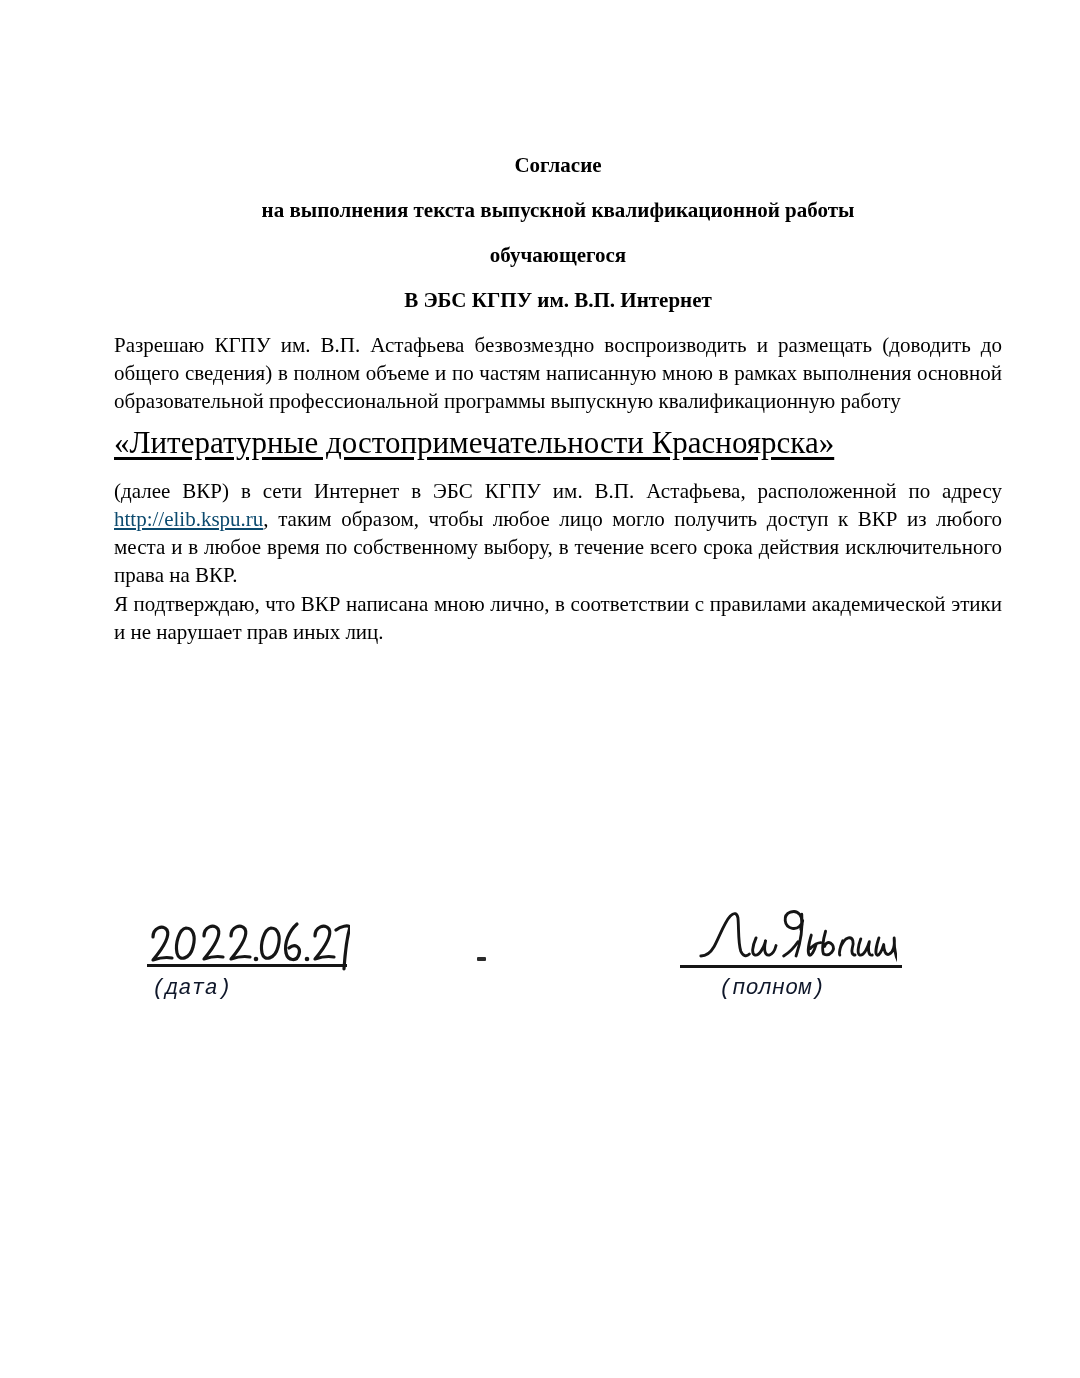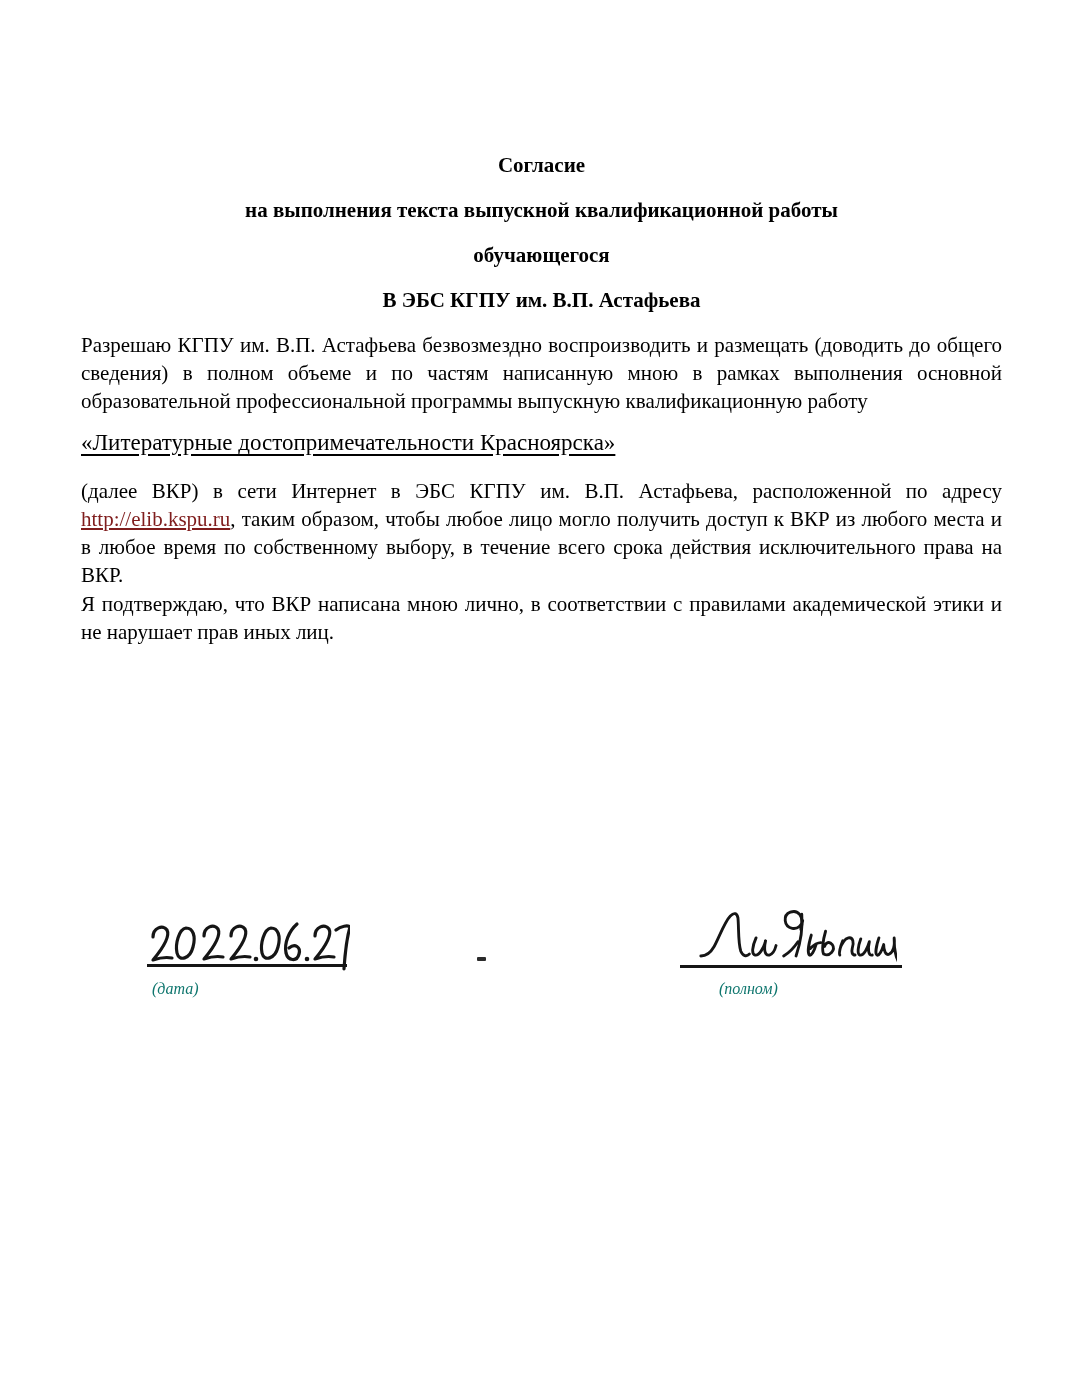--- a/index.html
+++ b/index.html
@@ -3,67 +3,67 @@
 <meta charset="utf-8">
 <style>
   html,body{margin:0;padding:0;background:#ffffff;}
   body{
     width:1080px;height:1378px;position:relative;overflow:hidden;
     font-family:"Liberation Serif","DejaVu Serif",serif;
     color:#000;
   }
   .page{
     position:relative;width:1080px;height:1378px;box-sizing:border-box;
-    padding:151px 78px 0 81px;
+    padding:151px 78px 0 114px;
     font-size:21px;line-height:28px;
   }
   .title-block{text-align:center;font-weight:bold;}
   .title-line{margin:0 0 17px 0;}
   p{margin:0;}
   .author-line{margin-top:70px;}
   .u{text-decoration:underline;text-underline-offset:3px;}
   .para-permission{margin-top:12px;text-align:justify;}
   .topic-label{margin-top:10px;}
   .topic-title{
-    margin-top:12px;font-size:23px;line-height:32px;
+    margin-top:12px;font-size:31px;line-height:32px;
     text-decoration:underline;text-underline-offset:4px;
   }
   .para-access{margin-top:18px;text-align:justify;}
   .para-confirm{margin-top:1px;text-align:justify;}
-  a.doc-link{color:#7f1d1d;text-decoration:underline;cursor:pointer;}
+  a.doc-link{color:#0c4a6e;text-decoration:underline;cursor:pointer;}
   
   .hw{position:absolute;}
   .hw path{fill:none;stroke:#151515;stroke-width:3.2;stroke-linecap:round;stroke-linejoin:round;}
   .hw circle{fill:#151515;stroke:none;}
   .hw-date{left:150px;top:921px;width:200px;height:52px;}
   .hw-sig{left:697px;top:905px;width:200px;height:62px;}
   .hw-sig path{stroke-width:3;}
   .sig-line{position:absolute;background:#151515;height:3px;}
   .date-line{left:147px;top:964px;width:200px;}
   .sign-line{left:680px;top:965px;width:222px;}
   .sig-label{
-    position:absolute;font-style:italic;font-size:16px;line-height:20px;color:#0f766e;
+    position:absolute;font-style:italic;font-size:22px;line-height:20px;color:#0f172a;font-family:Liberation Mono, monospace;
   }
   .date-label{left:152px;top:979px;}
   .sign-label{left:719px;top:979px;}
   .stray-mark{
     position:absolute;left:477px;top:957px;width:9px;height:4px;
     background:#2b2b2b;border-radius:1px;
   }
 </style>
 </head>
 <body>
 
 <div class="page">
 
   <div class="title-block">
     <div class="title-line">Согласие</div>
     <div class="title-line">на выполнения текста выпускной квалификационной работы</div>
     <div class="title-line">обучающегося</div>
-    <div class="title-line">В ЭБС КГПУ им. В.П. Астафьева</div>
+    <div class="title-line">В ЭБС КГПУ им. В.П. Интернет</div>
   </div>
 
 
   <p class="para-permission">Разрешаю КГПУ им. В.П. Астафьева безвозмездно воспроизводить и размещать (доводить до общего сведения) в полном объеме и по частям написанную мною в рамках выполнения основной образовательной профессиональной программы выпускную квалификационную работу</p>
 
 
   <p class="topic-title">«Литературные достопримечательности Красноярска»</p>
 
   <p class="para-access"><span>(далее ВКР) в сети Интернет в ЭБС КГПУ им. В.П. Астафьева, расположенной по адресу </span><a class="doc-link" href="#">http://elib.kspu.ru</a><span>, таким образом, чтобы любое лицо могло получить доступ к ВКР из любого места и в любое время по собственному выбору, в течение всего срока действия исключительного права на ВКР.</span></p>
 

